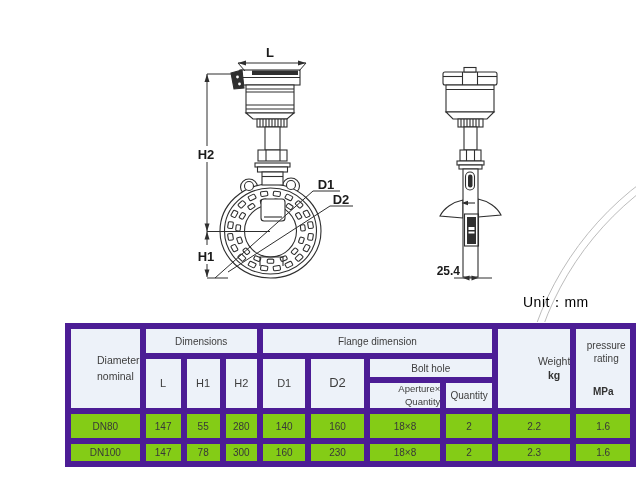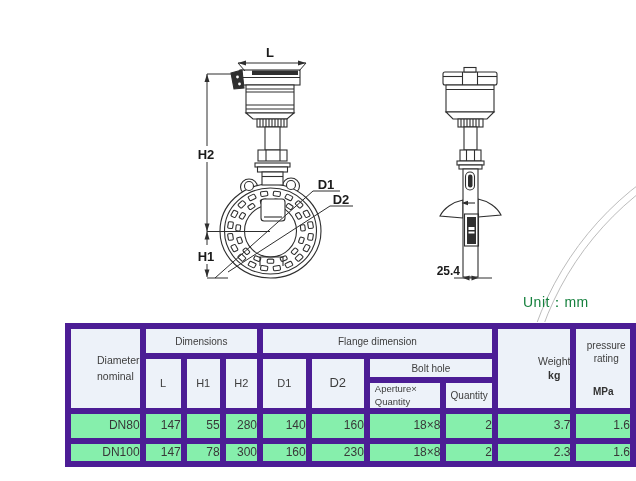--- a/index.html
+++ b/index.html
@@ -1,33 +1,33 @@
 <!DOCTYPE html>
 <html><head>
 <meta charset="utf-8">
 <style>
   html,body{margin:0;padding:0;background:#fff;}
   #stage{position:relative;width:636px;height:481px;background:#fff;overflow:hidden;
          font-family:"Liberation Sans",sans-serif;}
   #drawing{position:absolute;left:0;top:0;}
   .dim-label{font-family:"Liberation Sans",sans-serif;font-weight:bold;font-size:13px;fill:#1b1b1b;}
   .dim-label-sm{font-family:"Liberation Sans",sans-serif;font-weight:bold;font-size:12px;fill:#1b1b1b;}
-  #unit-label{position:absolute;left:523px;top:294px;font-size:14px;color:#15803d;
+  #unit-label{position:absolute;left:523px;top:294px;font-size:14px;color:#000000;
               letter-spacing:.5px;}
   
   .tbl{position:absolute;left:65px;top:323px;border-collapse:collapse;table-layout:fixed;
        border:2px solid #4377bd;}
   .tbl td{border:6px solid #4c1d95;font-size:10px;color:#3d3d3d;text-align:center;
           vertical-align:middle;padding:0;line-height:1.3;overflow:hidden;}
   .tbl tr.hdr td{background:#edf2f9;}
-  .tbl tr.data td{background:#86efac;font-size:12px;color:#383838;text-align:right;}
+  .tbl tr.data td{background:#84cc16;font-size:10px;color:#383838;}
   td.cell-dn{text-align:left;padding-left:26px;font-size:10.5px;line-height:1.45;}
   td.h-sub{font-size:11px;}
   td.h-d2{font-size:13px;}
-  td.cell-aperture{text-align:left;padding-left:5px;font-size:9.5px;white-space:pre-line;}
+  td.cell-aperture{text-align:right;padding-left:5px;font-size:9.5px;white-space:pre-line;}
   td.cell-weight .u, td.cell-press .u{font-weight:bold;color:#333;}
   td.cell-weight{font-size:10.5px;padding-left:40px;}
   td.cell-press{font-size:10px;}
   td.cell-press .lbl{text-align:center;padding-left:6px;white-space:pre-line;}
   td.cell-press .u{margin-top:20px;}
 </style>
 </head>
 <body>
 
 <div id="stage">
@@ -239,21 +239,21 @@
     </tr>
     <tr class="data" style="height:30px">
       <td>DN80</td>
       <td>147</td>
       <td>55</td>
       <td>280</td>
       <td>140</td>
       <td>160</td>
       <td>18×8</td>
       <td>2</td>
-      <td>3.7</td>
+      <td>2.2</td>
       <td>1.6</td>
     </tr>
     <tr class="data" style="height:23px">
       <td>DN100</td>
       <td>147</td>
       <td>78</td>
       <td>300</td>
       <td>160</td>
       <td>230</td>
       <td>18×8</td>

